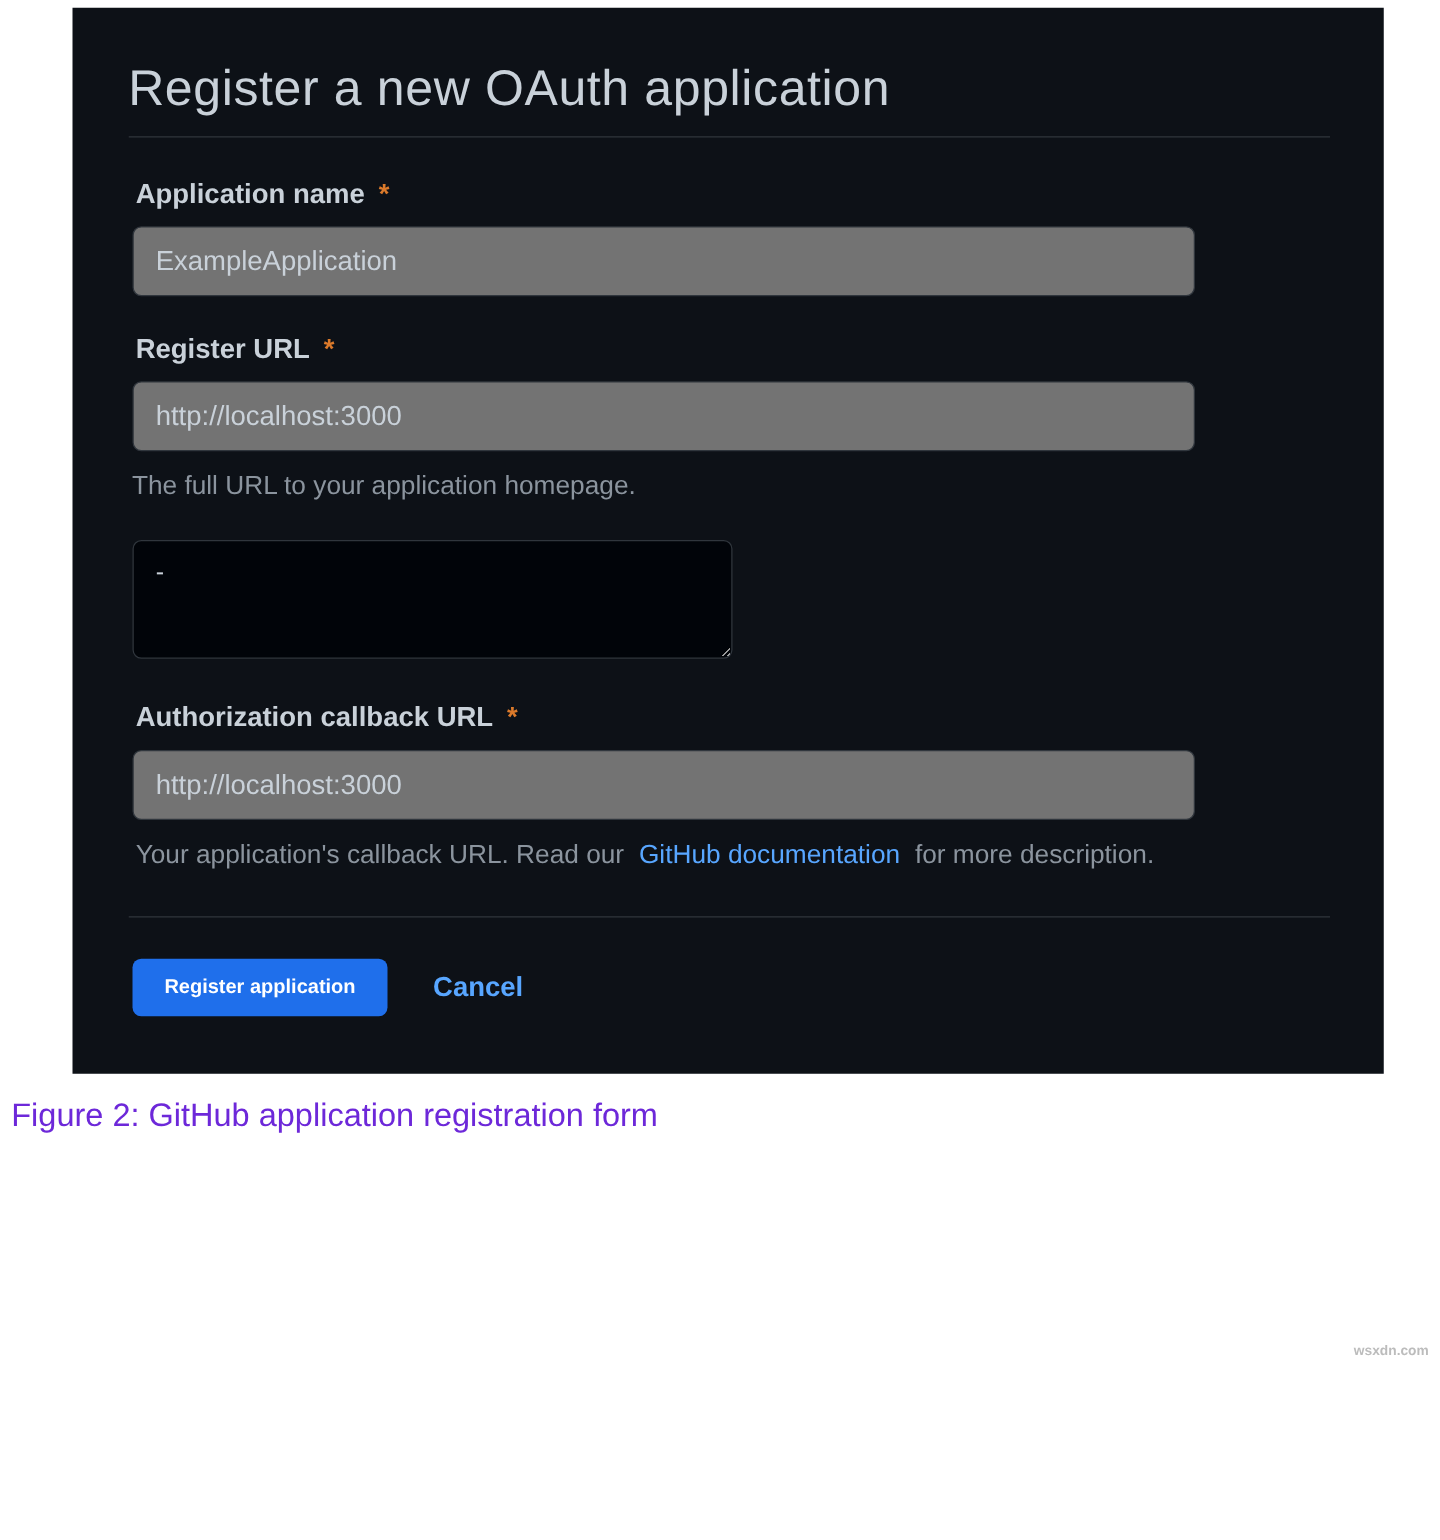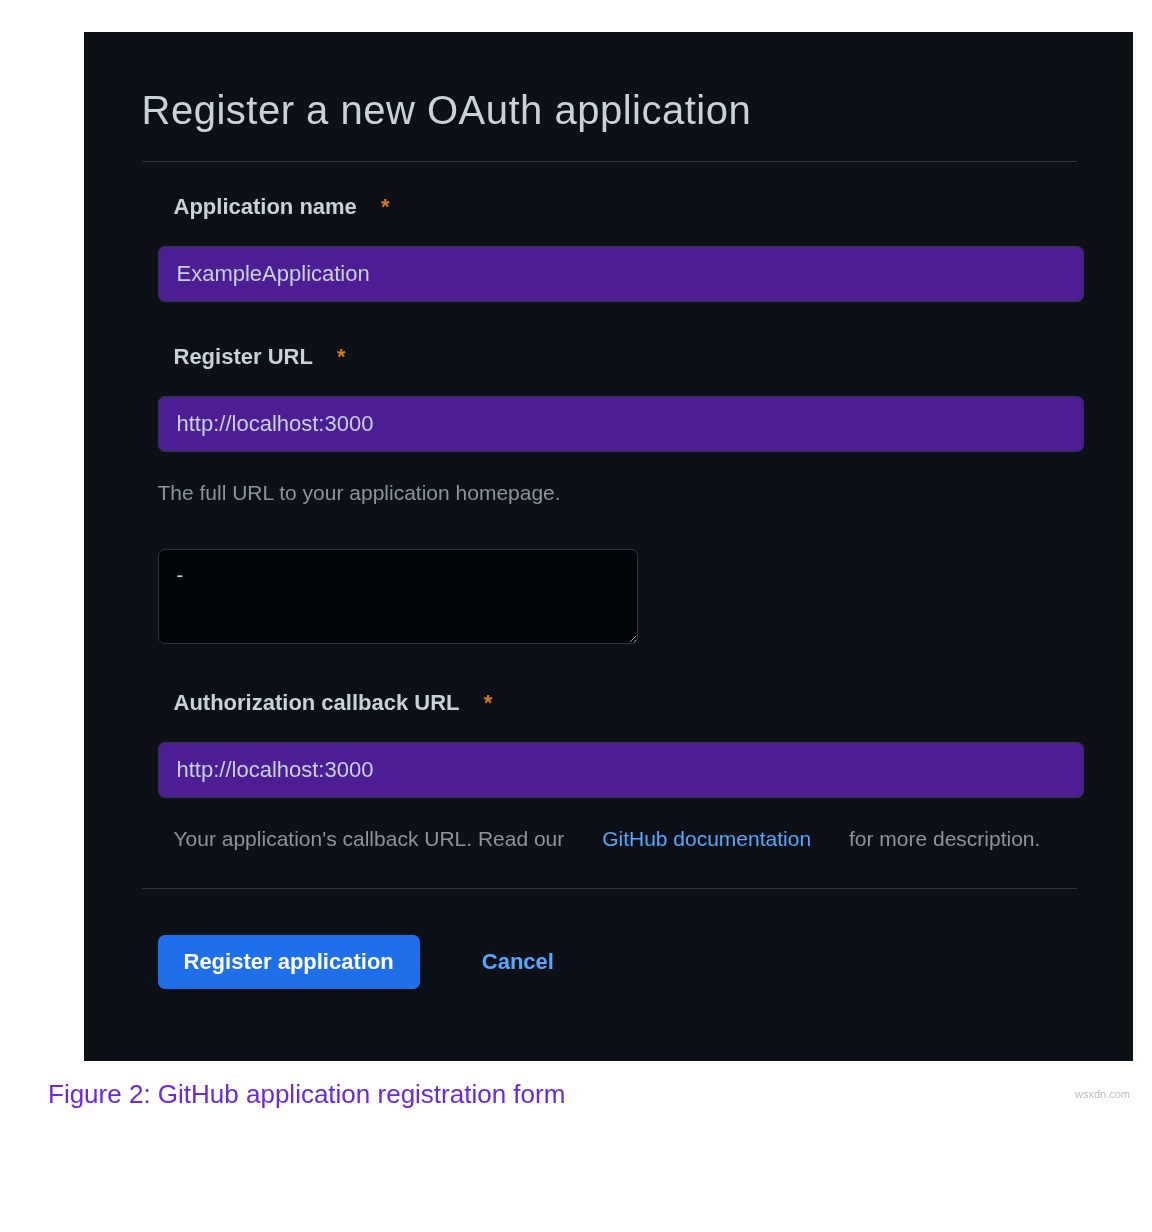--- a/index.html
+++ b/index.html
@@ -1,16 +1,16 @@
 <!DOCTYPE html>
 <html><head>
   <meta charset="utf-8">
   <style>
     * {
-      margin: 16px;
+      margin: 3px;
       padding: 0;
       box-sizing: border-box;
     }
     body {
       font-family: -apple-system, BlinkMacSystemFont, "Segoe UI", Helvetica, Arial, sans-serif;
       background: #ffffff;
       width: 1152px;
       height: 1232px;
     }
     .panel {
@@ -41,22 +41,22 @@
       font-weight: 600;
       color: #c9d1d9;
       margin-bottom: 10px;
     }
     .required-star {
       color: #db7a2b;
       font-weight: 600;
       margin-left: 2px;
     }
     .text-input {
-      width: 926px;
-      background: #4c1d95;
+      width: 850px;
+      background: #737373;
       border: 1px solid #30363d;
       border-radius: 7px;
       color: #c9d1d9;
       font-size: 22px;
       padding: 14px 18px;
       font-family: inherit;
     }
     .textarea-input {
       width: 480px;
       height: 95px;
@@ -88,21 +88,21 @@
     .actions {
       display: flex;
       align-items: center;
       gap: 30px;
     }
     .primary-button {
       background: #1f6feb;
       color: #ffffff;
       border: none;
       border-radius: 7px;
-      font-size: 22px;
+      font-size: 16px;
       font-weight: 600;
       padding: 14px 26px;
       cursor: pointer;
       font-family: inherit;
     }
     .cancel-link {
       color: #58a6ff;
       font-size: 22px;
       font-weight: 600;
       text-decoration: none;
@@ -114,20 +114,21 @@
       margin-top: 18px;
       font-family: Arial, Helvetica, sans-serif;
     }
     .watermark {
       position: absolute;
       right: 6px;
       top: 1072px;
       font-size: 11px;
       color: #bcbcbc;
       writing-mode: horizontal-tb;
+      font-weight: bold;
     }
   </style>
 </head>
 <body>
 
 <div class="panel">
   <h1 class="page-title">Register a new OAuth application</h1>
   <hr class="title-rule">
 
   <div class="form-group">

